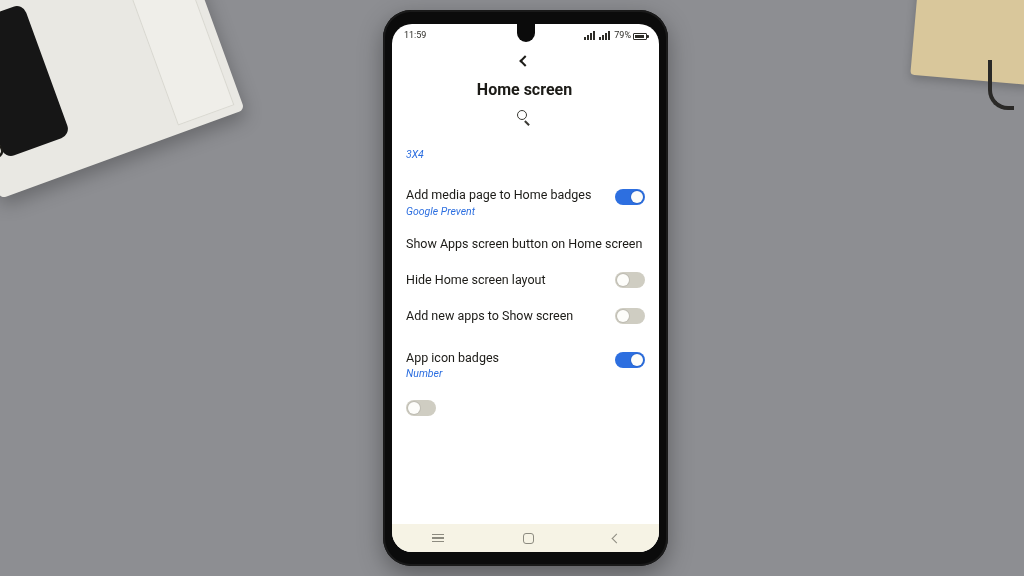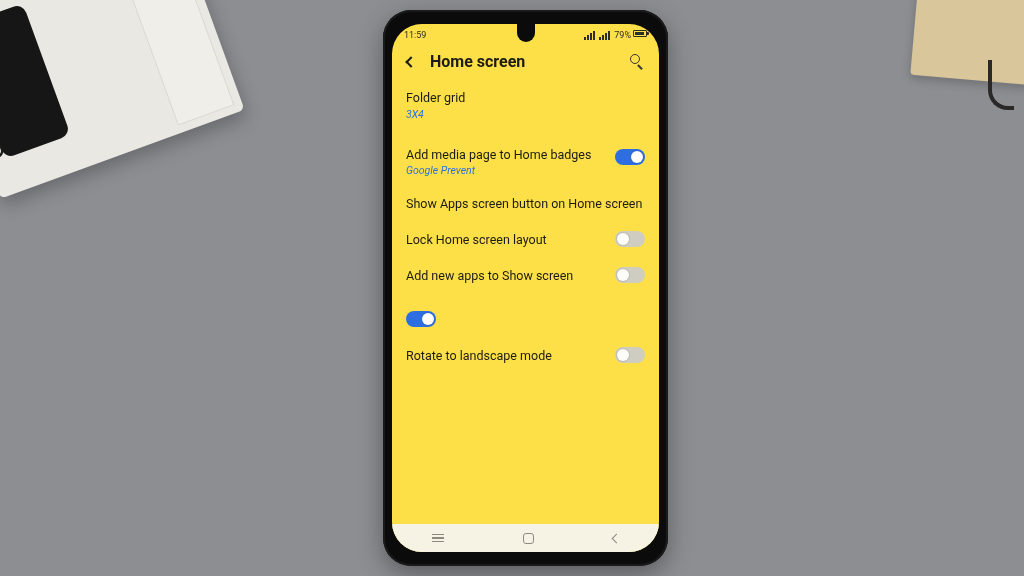--- a/index.html
+++ b/index.html
@@ -14,23 +14,23 @@
     position: absolute;
     left: 383px; top: 10px;
     width: 285px; height: 556px;
     background: #0b0b0b;
     border-radius: 28px;
     box-shadow: 0 8px 24px rgba(0,0,0,.35), inset 0 0 0 2px #1a1a1a;
   }
   .screen {
     position: absolute;
     left: 9px; top: 14px; right: 9px; bottom: 14px;
-    border-radius: 30px;
+    border-radius: 20px;
     overflow: hidden;
-    background: #fde047;
+    background: #ffffff;
   }
   .notch {
     position: absolute;
     left: 50%; top: 14px; transform: translateX(-50%);
     width: 18px; height: 18px;
     background: #0b0b0b; border-radius: 0 0 14px 14px;
     z-index: 10;
   }
   
   .statusbar {
@@ -40,30 +40,31 @@
     display:flex; align-items:center; justify-content:space-between;
     padding: 0 12px;
   }
   .statusbar .right { display:flex; align-items:center; gap:4px; }
   .sig-bars { display:inline-flex; align-items:flex-end; gap:1px; }
   .sig-bars span { width:2px; background:#2d2c27; display:inline-block; }
   .sig-bars span:nth-child(1){height:3px}
   .sig-bars span:nth-child(2){height:5px}
   .sig-bars span:nth-child(3){height:7px}
   .sig-bars span:nth-child(4){height:9px}
-  .batt { display:inline-flex; align-items:flex-start; gap:2px;}
+  .batt { display:inline-flex; align-items:flex-end; gap:2px;}
   .batt-icon{
     width:14px;height:7px;border:1px solid #2d2c27;border-radius:1px;position:relative;
   }
   .batt-icon::after{content:"";position:absolute;right:-3px;top:1px;width:2px;height:3px;background:#2d2c27;border-radius:0 1px 1px 0;}
   .batt-fill{position:absolute;left:1px;top:1px;bottom:1px;width:78%;background:#2d2c27;}
   
   .page-header{
     display:flex; align-items:center; gap:10px;
     padding: 6px 12px 10px 10px;
+    flex-direction: column;
   }
   .back{ width:18px;height:18px; display:flex;align-items:center;justify-content:center;}
   .chev{
     width:8px;height:8px;border-left:2px solid #1c1b17;border-bottom:2px solid #1c1b17;
     transform: rotate(45deg);
   }
   .title{ font-weight:700; font-size:16px; color:#1c1b17; flex:1;}
   .search{ width:18px;height:18px; position:relative;}
   .mag-circle{width:10px;height:10px;border:1.6px solid #3a3933;border-radius:50%;position:absolute;left:1px;top:1px;}
   .mag-handle{width:6px;height:1.6px;background:#3a3933;position:absolute;left:9px;top:11px;transform:rotate(45deg);transform-origin:left;}
@@ -165,65 +166,65 @@
       <div class="title">Home screen</div>
       <div class="search">
         <div class="mag-circle"></div>
         <div class="mag-handle"></div>
       </div>
     </div>
 
     <div class="list" id="list">
         <div class="row">
           <div class="txt">
-            <div class="lab">Folder grid</div>
             <div class="sub link">3X4</div>
           </div>
         </div>
         <div class="divider"></div>
         <div class="row">
           <div class="txt">
             <div class="lab">Add media page to Home badges</div>
             <div class="sub link">Google Prevent</div>
           </div>
           <div class="toggle on">
             <div class="knob"></div>
           </div>
         </div>
         <div class="row">
           <div class="txt">
             <div class="lab">Show Apps screen button on Home screen</div>
           </div>
         </div>
         <div class="row">
           <div class="txt">
-            <div class="lab">Lock Home screen layout</div>
+            <div class="lab">Hide Home screen layout</div>
           </div>
           <div class="toggle">
             <div class="knob"></div>
           </div>
         </div>
         <div class="row">
           <div class="txt">
             <div class="lab">Add new apps to Show screen</div>
           </div>
           <div class="toggle">
             <div class="knob"></div>
           </div>
         </div>
         <div class="divider"></div>
         <div class="row">
+          <div class="txt">
+            <div class="lab">App icon badges</div>
+            <div class="sub link">Number</div>
+          </div>
           <div class="toggle on">
             <div class="knob"></div>
           </div>
         </div>
         <div class="row">
-          <div class="txt">
-            <div class="lab">Rotate to landscape mode</div>
-          </div>
           <div class="toggle">
             <div class="knob"></div>
           </div>
         </div>
       </div>
 
     <div class="navbar">
       <div class="nav-recents">
           <span></span>
           <span></span>

